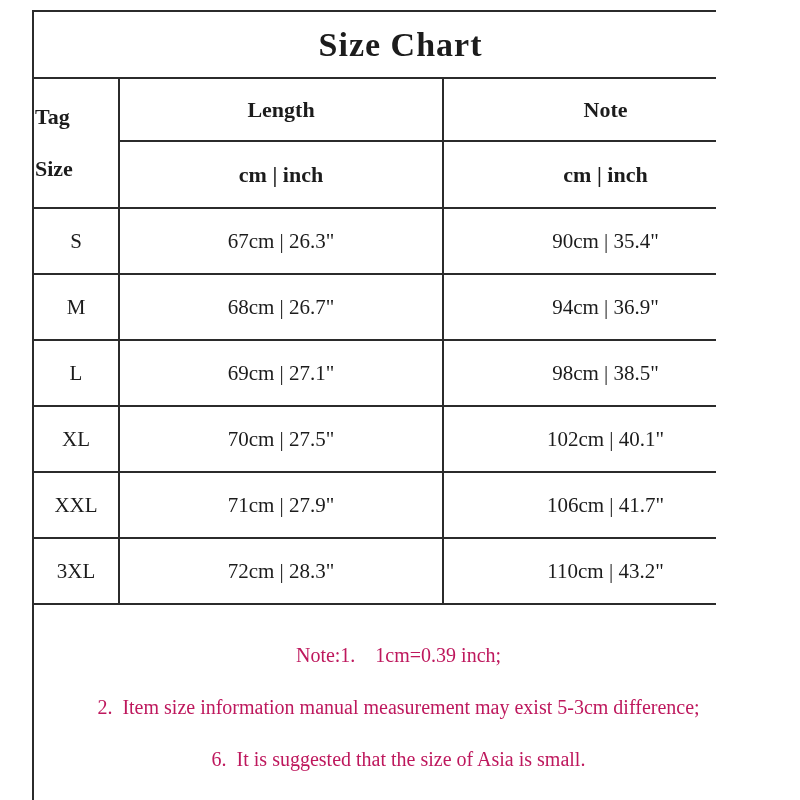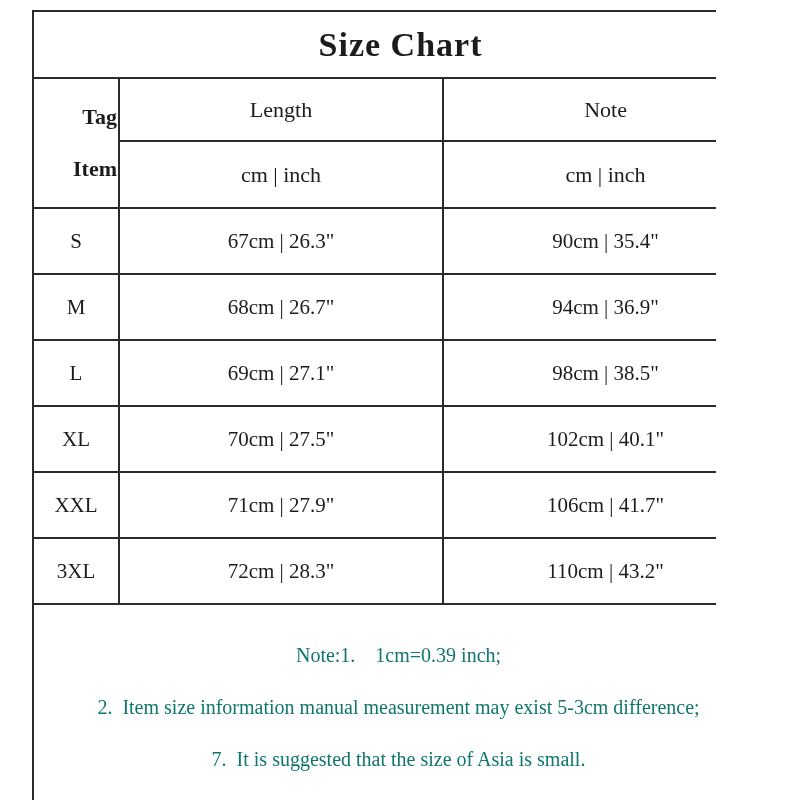--- a/index.html
+++ b/index.html
@@ -35,49 +35,49 @@
   .title-row td {
     height: 63px;
     font-size: 34px;
     font-weight: bold;
     letter-spacing: 1px;
   }
   .head-label td { height: 59px; }
   .head-units td { height: 63px; }
   .hd {
     font-size: 22px;
-    font-weight: normal;
+    font-weight: bold;
   }
   .tag-cell {
     font-size: 22px;
     font-weight: bold;
   }
   .tag-cell .stack {
     display: flex;
     flex-direction: column;
-    align-items: flex-end;
+    align-items: flex-start;
     justify-content: center;
     gap: 26px;
   }
   .data-row td {
     height: 62px;
     font-size: 21px;
   }
   .size-cell { font-size: 21px; }
   .notes-row td {
     height: 179px;
     vertical-align: top;
     text-align: left;
     padding: 27px 10px 0 6px;
   }
   .notes-row p {
     margin: 0 0 29px 0;
     font-size: 20px;
     line-height: 23px;
-    color: #0f766e;
+    color: #be185d;
     white-space: pre-wrap;
   }
 </style>
 </head>
 <body>
 
 <div class="canvas">
   <table class="chart">
     <colgroup>
       <col style="width:86px">
@@ -87,21 +87,21 @@
 
     <tbody>
         <tr class="title-row">
       <td colspan="3">Size Chart</td>
     </tr>
 
     <tr class="head-label">
       <td rowspan="2" class="tag-cell">
         <div class="stack">
           <span>Tag</span>
-          <span>Item</span>
+          <span>Size</span>
         </div>
       </td>
       <td class="hd">Length</td>
       <td class="hd">Note</td>
     </tr>
 
     <tr class="head-units">
       <td class="hd">cm | inch</td>
       <td class="hd">cm | inch</td>
     </tr>
@@ -134,18 +134,18 @@
     <tr class="data-row">
       <td class="size-cell">3XL</td>
       <td>72cm | 28.3"</td>
       <td>110cm | 43.2"</td>
     </tr>
 
     <tr class="notes-row">
       <td colspan="3">
         <p>Note:1.    1cm=0.39 inch;</p>
         <p>2.  Item size information manual measurement may exist 5-3cm difference;</p>
-        <p>7.  It is suggested that the size of Asia is small.</p>
+        <p>6.  It is suggested that the size of Asia is small.</p>
       </td>
     </tr>
   </tbody>
     </table>
 </div>
 
 </body></html>

